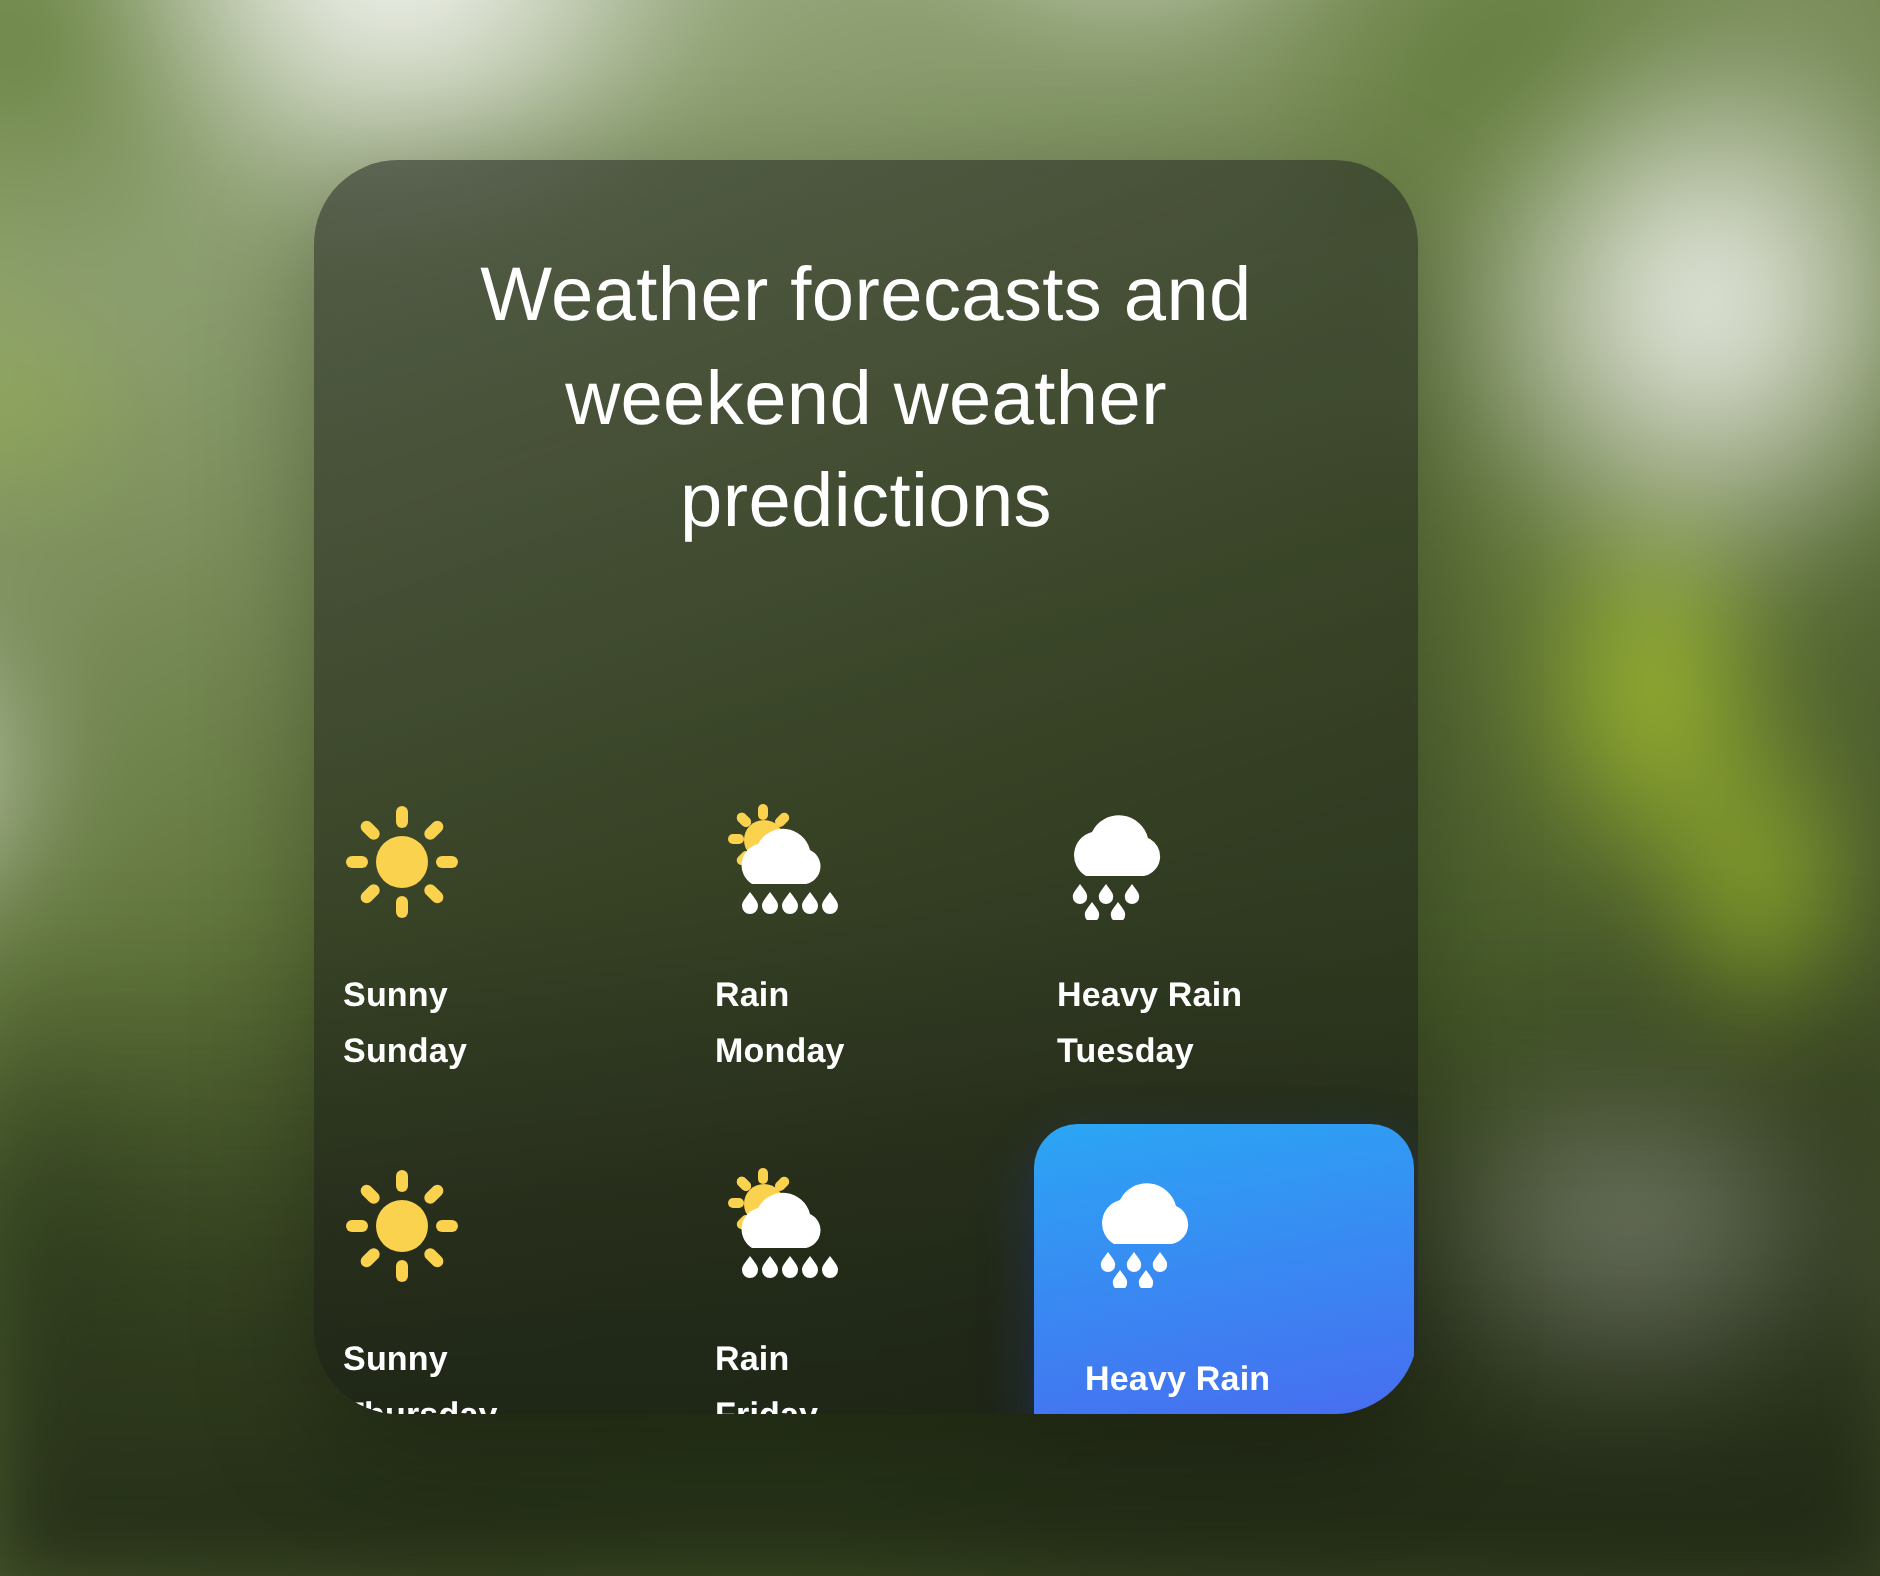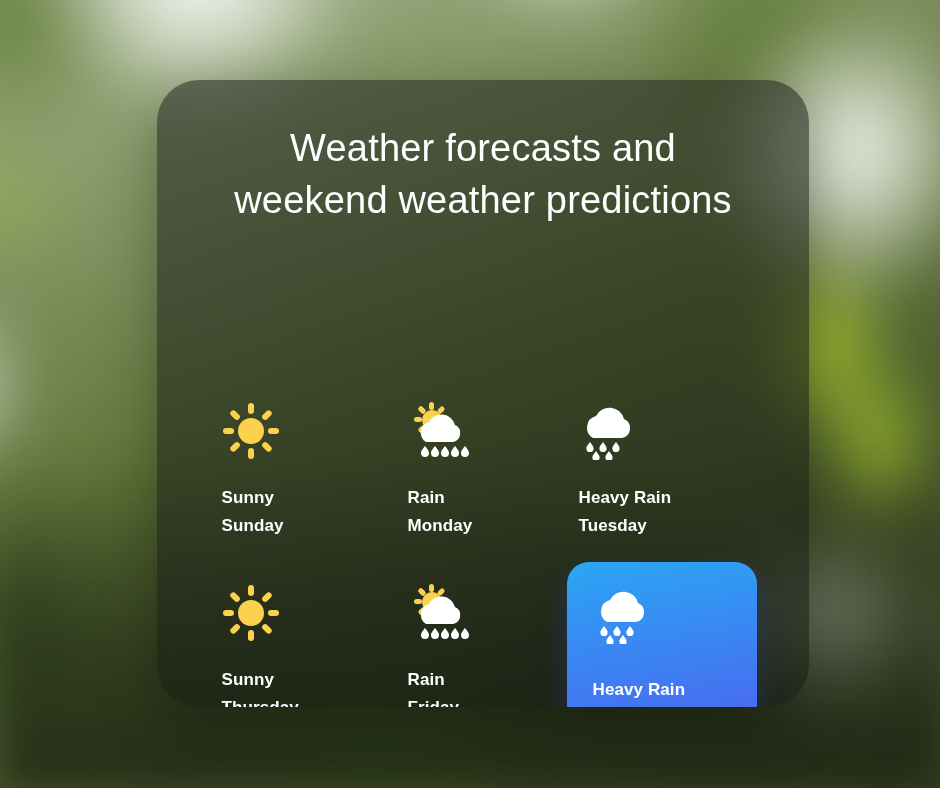--- a/index.html
+++ b/index.html
@@ -54,21 +54,21 @@
     height: 330px;
     background: linear-gradient(to bottom, rgba(30,38,20,0) 0%, rgba(28,36,18,0.55) 60%, rgba(24,32,16,0.72) 100%);
     filter: blur(18px);
   }
 
   
   .panel {
     position: absolute;
     left: 157px;
     top: 80px;
-    width: 652px;
+    width: 552px;
     height: 627px;
     border-radius: 42px;
     background: linear-gradient(165deg, rgba(42,46,40,0.60) 0%, rgba(30,34,26,0.58) 45%, rgba(24,28,20,0.62) 100%);
     backdrop-filter: blur(6px);
     box-shadow: 0 18px 60px rgba(0,0,0,0.28);
     box-sizing: border-box;
     overflow: hidden;
   }
 
   .panel-title {

